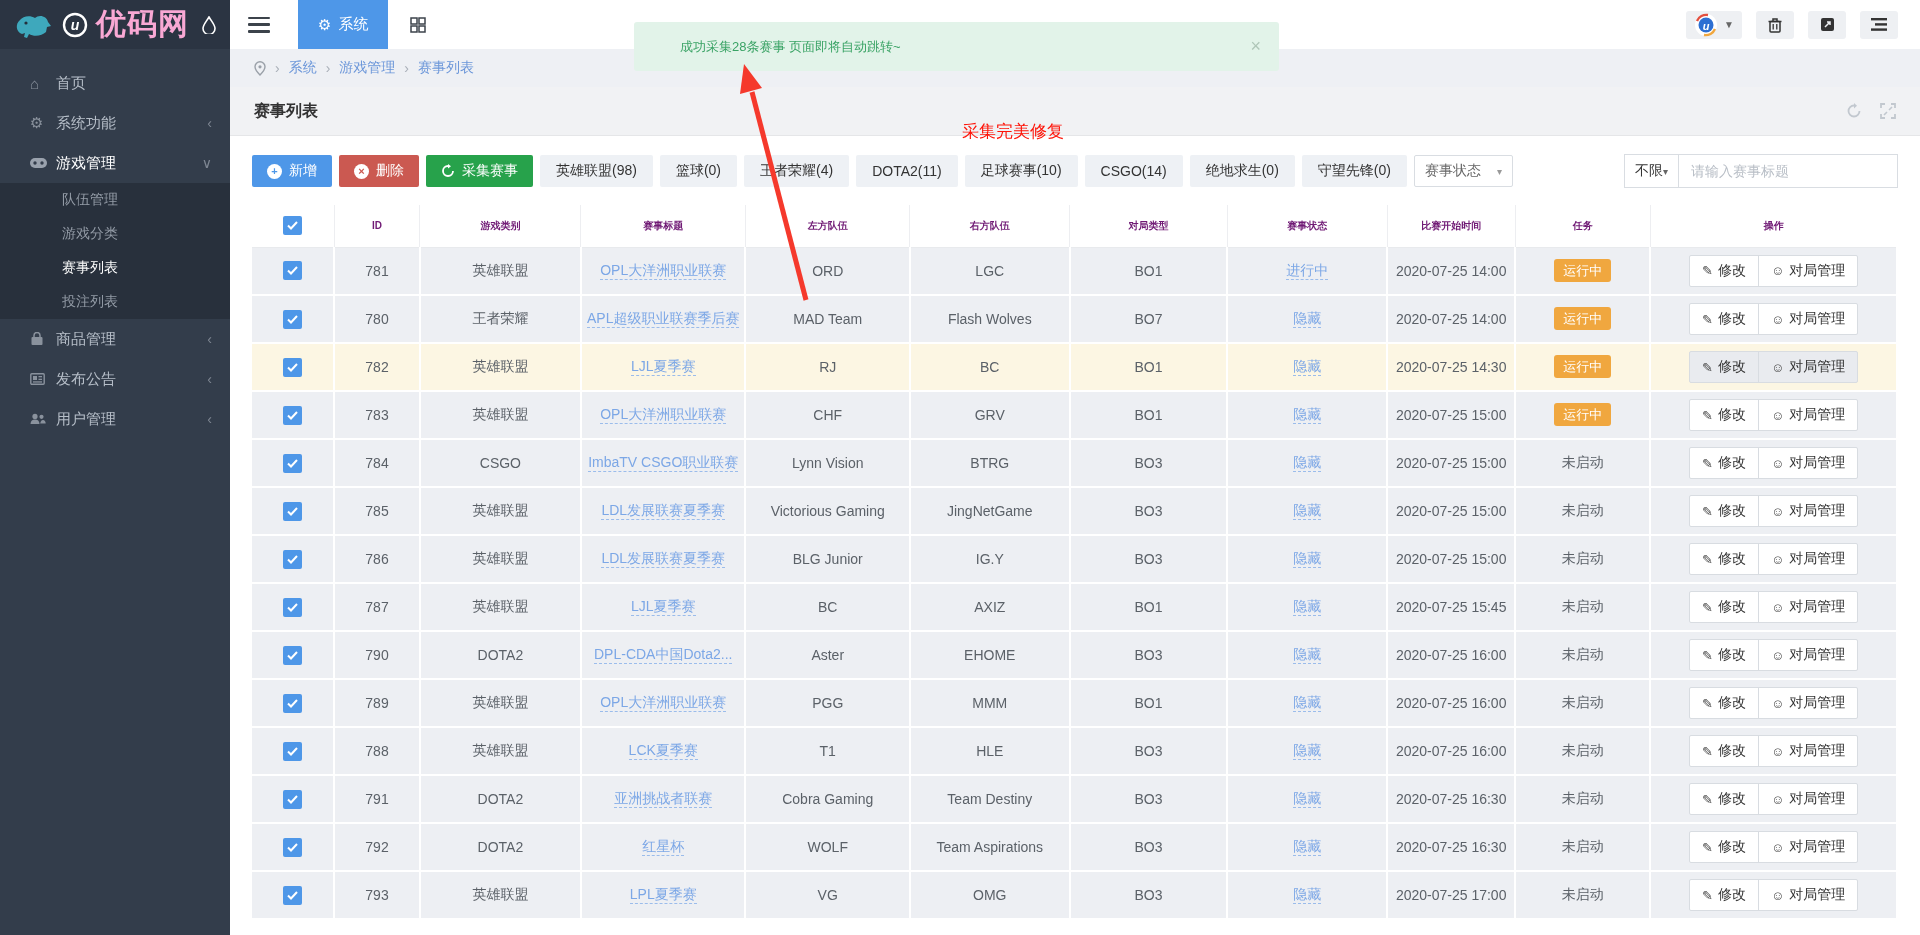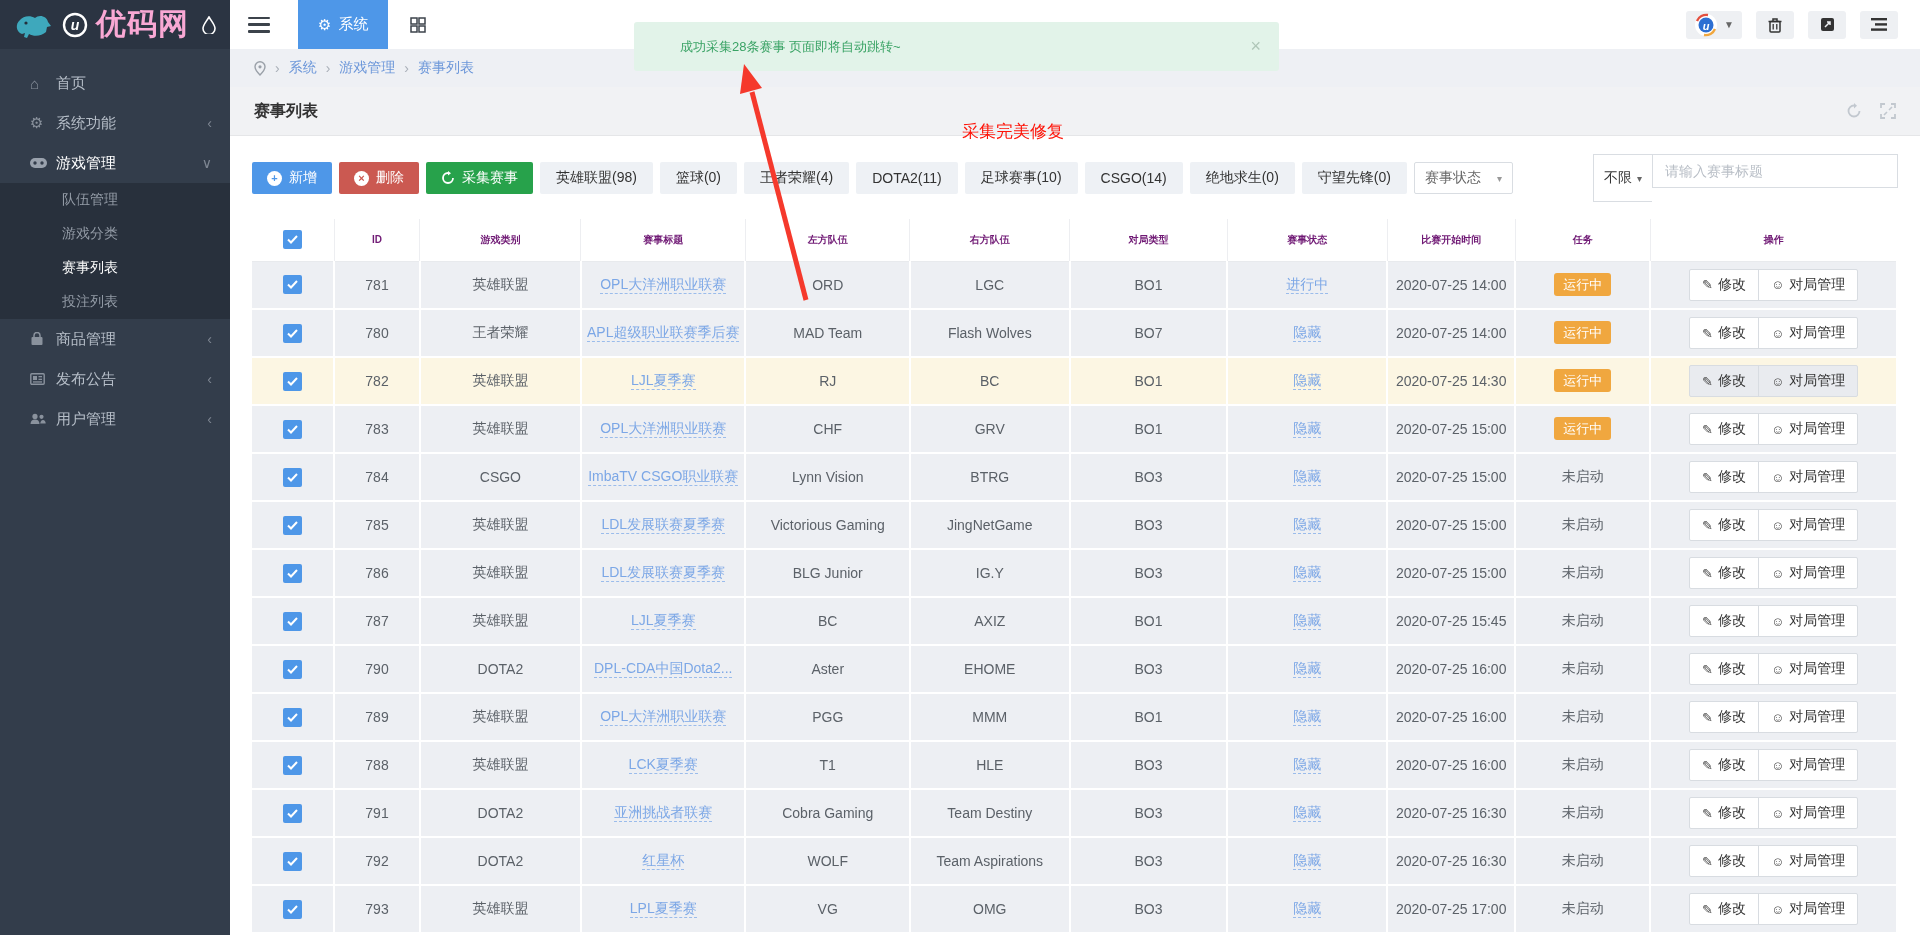--- a/index.html
+++ b/index.html
@@ -50,22 +50,22 @@
   .btn-blue { background:#4E97E8; }
   .btn-red { background:#CB5951; }
   .btn-green { background:#27A24B; }
   .icn-circle { width:15px; height:15px; border-radius:50%; background:#fff; font-size:11px; line-height:15px; text-align:center; font-weight:bold; }
   .btn-blue .icn-circle { color:#4E97E8; }
   .btn-red .icn-circle { color:#CB5951; }
   .chip { height:32px; background:#EEF1F5; border:none; border-radius:2px; color:#333; font-size:14px; padding:0 16px; cursor:pointer; font-family:inherit; }
   .sel { height:32px; background:#fff; border:1px solid #D9DDE2; border-radius:2px; color:#666; font-size:14px; padding:0 10px; display:inline-flex; align-items:center; gap:16px; cursor:pointer; }
   .sel .caret { color:#999; }
   .search-group { margin-left:auto; display:flex; }
-  .scope { height:48px; border:1px solid #D9DDE2; border-right:none; background:#fff; display:inline-flex; align-items:center; gap:5px; padding:0 10px; font-size:14px; color:#333; cursor:pointer; }
-  .search-input { height:34px; width:246px; border:1px solid #D9DDE2; padding:0 12px; font-size:14px; color:#333; outline:none; font-family:inherit; }
+  .scope { height:34px; border:1px solid #D9DDE2; border-right:none; background:#fff; display:inline-flex; align-items:center; padding:0 10px; font-size:14px; color:#333; cursor:pointer; }
+  .search-input { height:34px; width:220px; border:1px solid #D9DDE2; padding:0 12px; font-size:14px; color:#333; outline:none; font-family:inherit; }
   .search-input::placeholder { color:#B8BEC6; }
 
   
   table { width:100%; border-collapse:collapse; margin-top:17px; table-layout:fixed; }
   thead th { height:42px; font-size:10px; font-weight:bold; color:#701a75; border-right:1px solid #EDEEF1; border-bottom:1px solid #E8EAED; background:#fff; }
   thead th:last-child { border-right:none; }
   tbody td { height:48px; background:#EDEFF3; border-right:2px solid #fff; border-bottom:2px solid #fff; text-align:center; font-size:14px; color:#5B6168; overflow:hidden; white-space:nowrap; }
   tbody tr.hl td { background:#FCF6E3; }
   .cb { width:19px; height:19px; border-radius:2px; background:#4E97E8; display:inline-flex; align-items:center; justify-content:center; cursor:pointer; vertical-align:middle; }
   .dlink { color:#7CA7E6; border-bottom:1px dashed #9BBCEB; cursor:pointer; text-decoration:none; padding-bottom:1px; }

